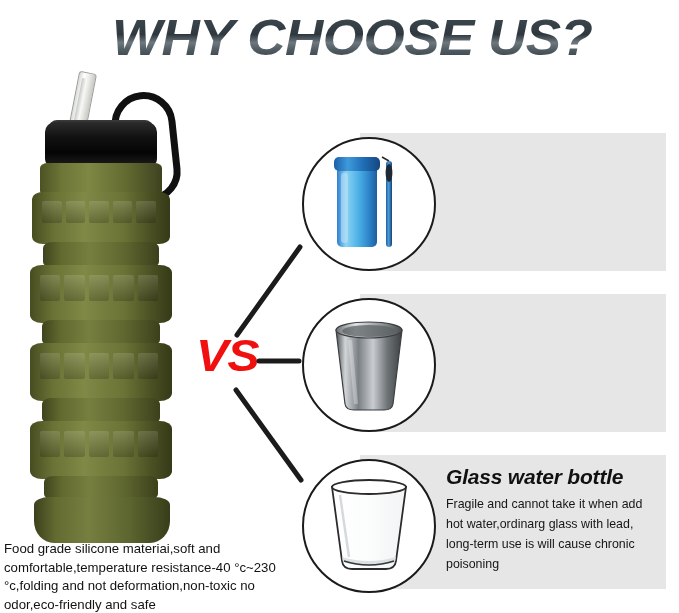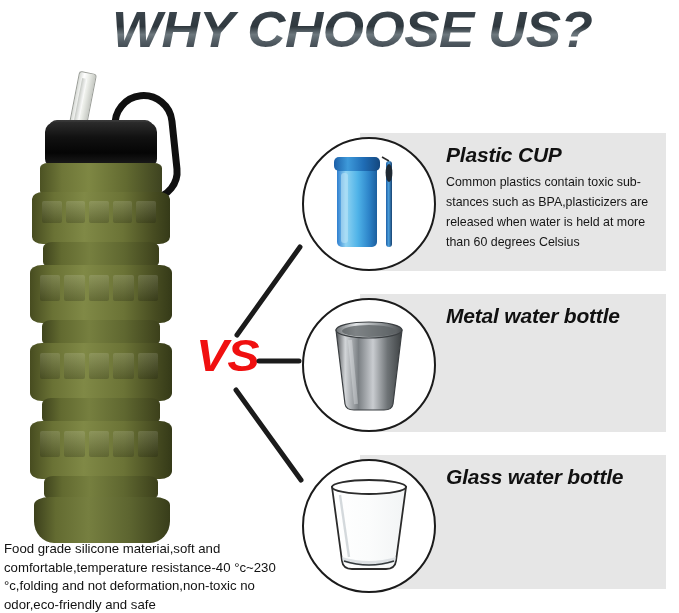--- a/index.html
+++ b/index.html
@@ -12,21 +12,21 @@
     height: 613px;
     position: relative;
     overflow: hidden;
     font-family: "Liberation Sans", sans-serif;
     -webkit-font-smoothing: antialiased;
   }
 
   
   #title-bar {
     position: absolute;
-    left: 0; top: 4px;
+    left: 0; top: 12px;
     width: 545px; height: 62px;
   }
   #main-title {
     position: absolute;
     left: 112px;
     top: -3px;
     font-family: "Liberation Sans", sans-serif;
     font-size: 50px;
     font-weight: bold;
     font-style: italic;
@@ -321,24 +321,20 @@
       </defs>
       <rect x="33" y="26" width="40" height="82" rx="5" fill="url(#pcBody)"></rect>
       <rect x="30" y="18" width="46" height="14" rx="5" fill="url(#pcLid)"></rect>
       <rect x="37" y="34" width="7" height="70" rx="3" fill="#bfe6f8" opacity=".55"></rect>
       <rect x="82" y="22" width="6" height="86" rx="3" fill="url(#pcBrush)"></rect>
       <path d="M85 22 L78 18" stroke="#2a2a2a" stroke-width="1.6" fill="none"></path>
       <ellipse cx="85" cy="34" rx="3.4" ry="9" fill="#1f2933"></ellipse>
     </svg>
   </div>
 
-  <div class="panel-text">
-    <p class="panel-title">Plastic CUP</p>
-    <p class="panel-body">Common plastics contain toxic sub-stances such as BPA,plasticizers are released when water is held at more than 60 degrees Celsius</p>
-  </div>
 </div>
 
 <div class="panel" id="panel-metal">
   <div class="panel-bg"></div>
 
   <div class="icon-circle">
     <svg viewBox="0 0 130 130" width="130" height="130">
       <defs>
         <linearGradient id="mtBody" x1="0" y1="0" x2="1" y2="0">
           <stop offset="0%" stop-color="#4c4f52"></stop>
@@ -356,21 +352,20 @@
         </linearGradient>
       </defs>
       <path d="M32 30 L41 104 Q42 110 50 110 L80 110 Q88 110 89 104 L98 30 Z" fill="url(#mtBody)" stroke="#3b3f42" stroke-width="1.2"></path>
       <ellipse cx="65" cy="30" rx="33" ry="8" fill="url(#mtRim)" stroke="#3b3f42" stroke-width="1.2"></ellipse>
       <ellipse cx="65" cy="31" rx="27" ry="6" fill="#5c6164" opacity=".75"></ellipse>
       <path d="M46 40 L52 104" stroke="#eef1f3" stroke-width="4" opacity=".35" fill="none"></path>
     </svg>
   </div>
 
   <div class="panel-text">
-    <p class="panel-title">Metal water bottle</p>
   </div>
 </div>
 
 <div class="panel" id="panel-glass">
   <div class="panel-bg"></div>
 
   <div class="icon-circle">
     <svg viewBox="0 0 130 130" width="130" height="130">
       <defs>
         <linearGradient id="glBody" x1="0" y1="0" x2="1" y2="0">
@@ -382,16 +377,17 @@
       <path d="M28 26 L38 100 Q39 108 48 108 L82 108 Q91 108 92 100 L102 26 Z" fill="url(#glBody)" stroke="#2b2b2b" stroke-width="1.8"></path>
       <ellipse cx="65" cy="26" rx="37" ry="7" fill="#ffffff" stroke="#2b2b2b" stroke-width="1.8"></ellipse>
       <path d="M38 96 Q65 104 92 96 L91 101 Q65 109 39 101 Z" fill="#d7dcdf" opacity=".85"></path>
       <path d="M40 100 Q65 108 90 100" stroke="#33393c" stroke-width="1.4" fill="none"></path>
       <path d="M36 34 L45 96" stroke="#cfd5d8" stroke-width="2.4" fill="none" opacity=".9"></path>
     </svg>
   </div>
 
   <div class="panel-text">
     <p class="panel-title">Glass water bottle</p>
+    <p class="panel-body">Fragile and cannot take it when add hot water,ordinarg glass with lead, long-term use is will cause chronic poisoning</p>
   </div>
 </div>
 
 <div id="bottom-caption">Food grade silicone materiai,soft and comfortable,temperature resistance-40 °c~230 °c,folding and not deformation,non-toxic no odor,eco-friendly and safe</div>
 
 </body></html>

